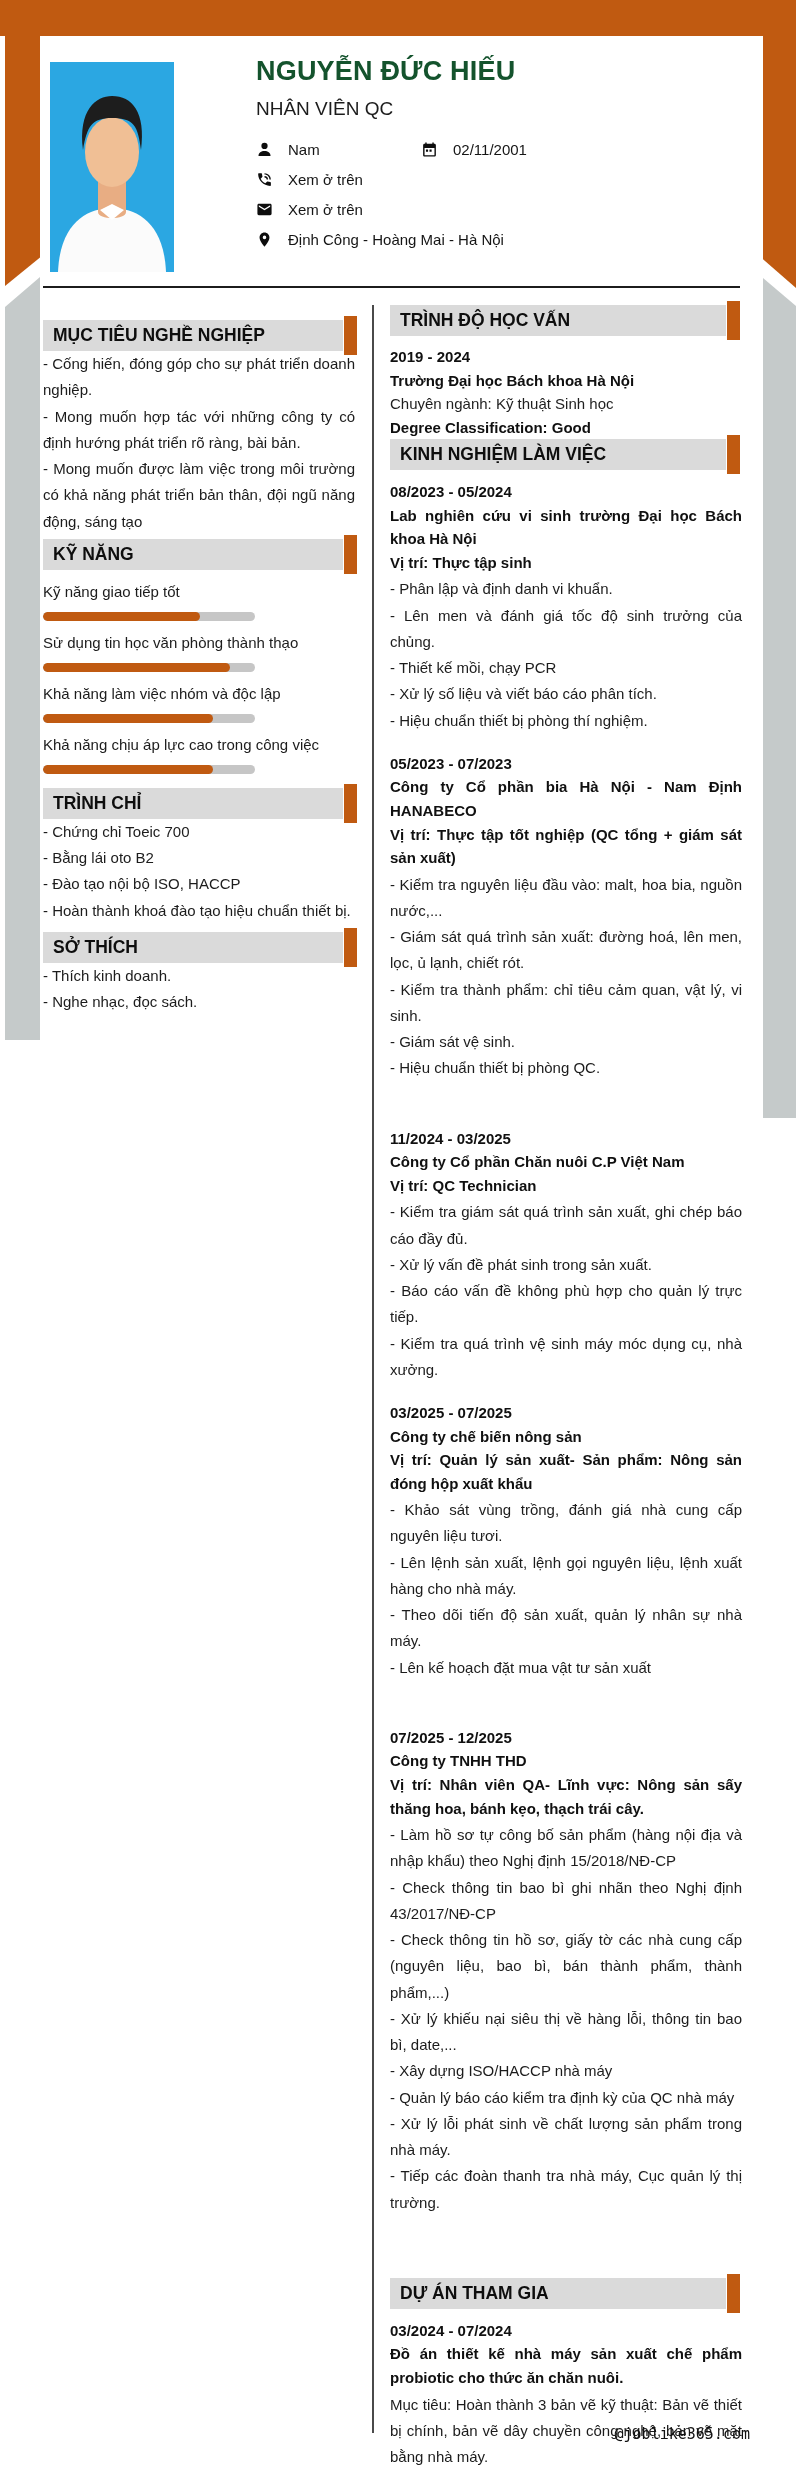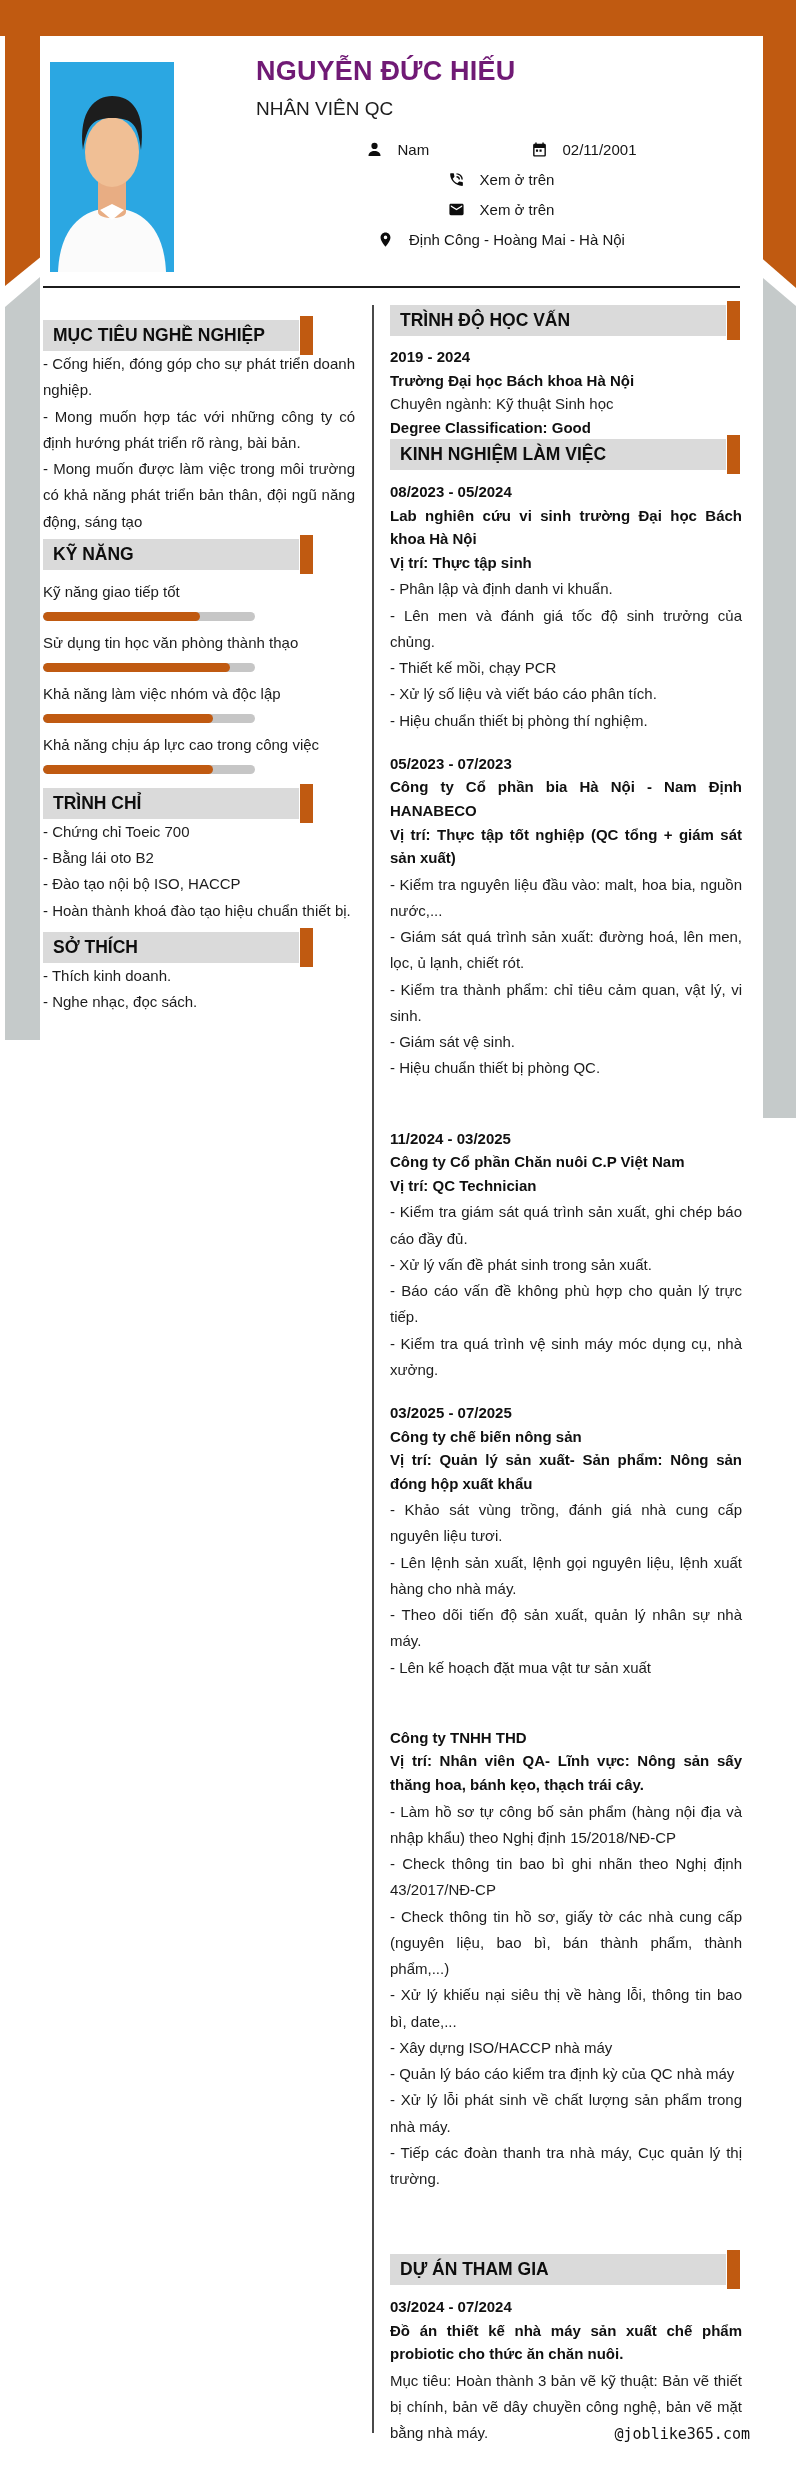--- a/index.html
+++ b/index.html
@@ -22,40 +22,40 @@
     clip-path:polygon(0 0,100% 0,100% 90%,0 100%);}
   .strip-left-gray{left:5px;top:277px;width:35px;height:763px;background:var(--strip-gray);
     clip-path:polygon(0 30px,100% 0,100% 100%,0 100%);}
   .strip-right-orange{right:0;top:0;width:33px;height:288px;background:var(--orange);
     clip-path:polygon(0 0,100% 0,100% 100%,0 90%);}
   .strip-right-gray{right:0;top:278px;width:33px;height:840px;background:var(--strip-gray);
     clip-path:polygon(0 0,100% 28px,100% 100%,0 100%);}
   
   .photo{position:absolute;left:50px;top:62px;width:124px;height:210px;overflow:hidden;}
   .head-text{position:absolute;left:256px;top:56px;width:490px;}
-  .name{font-size:27px;font-weight:bold;color:#701a75;letter-spacing:.2px;margin:0;}
+  .name{font-size:27px;font-weight:bold;color:#14532d;letter-spacing:.2px;margin:0;}
   .subtitle{font-size:19px;color:#1c1c1c;margin-top:11px;}
   .info{margin-top:21px;font-size:15px;color:#151515;}
-  .info-row{display:flex;align-items:center;margin-top:13px;justify-content:center;}
+  .info-row{display:flex;align-items:center;margin-top:13px;}
   .info-cell{display:flex;align-items:center;}
   .info-cell.w1{width:165px;}
   .info-icon{width:17px;height:17px;margin-right:15px;flex:none;}
   .info-icon svg{display:block;width:17px;height:17px;fill:#0d0d0d;}
   .head-rule{position:absolute;left:43px;top:286px;width:697px;height:2px;background:#1c1c1c;}
   
   .col-left{position:absolute;left:43px;top:305px;width:312px;}
   .col-right{position:absolutel;}
   .col-right{position:absolute;left:390px;top:305px;width:352px;}
   .v-divider{position:absolute;left:372px;top:305px;width:2px;height:2128px;background:#4a4a4a;}
   
   .sec-head{position:relative;background:var(--bar-gray);height:31px;display:flex;align-items:center;
     padding:0 10px;margin-top:0;}
   .sec-head .sec-title{font-size:17.5px;font-weight:bold;color:#0e0e0e;white-space:nowrap;}
   .sec-accent{position:absolute;right:-14px;top:-4px;width:13px;height:39px;background:var(--orange);}
-  .col-left .sec-head{width:256px;}
+  .col-left .sec-head{width:300px;}
   .col-right .sec-head{width:336px;}
   
   .li{font-size:15px;line-height:1.75;text-align:justify;color:#1c1c1c;}
   .pad-top-6{}
   .meta{font-size:15px;line-height:1.57;margin-top:9px;}
   .meta > div{text-align:justify;}
   .b{font-weight:bold;color:#101010;}
   
   .skill{margin-top:10px;}
   .skill-label{font-size:15px;line-height:1.6;color:#1c1c1c;}
@@ -292,20 +292,21 @@
     <div class="bullets">
         <div class="li">- Khảo sát vùng trồng, đánh giá nhà cung cấp nguyên liệu tươi.</div>
         <div class="li">- Lên lệnh sản xuất, lệnh gọi nguyên liệu, lệnh xuất hàng cho nhà máy.</div>
         <div class="li">- Theo dõi tiến độ sản xuất, quản lý nhân sự nhà máy.</div>
         <div class="li">- Lên kế hoạch đặt mua vật tư sản xuất</div>
       </div>
   </div>
 
   <div class="job gap-lg">
     <div class="meta">
+      <div class="b">07/2025 - 12/2025</div>
       <div class="b">Công ty TNHH THD</div>
       <div class="b">Vị trí: Nhân viên QA- Lĩnh vực: Nông sản sấy thăng hoa, bánh kẹo, thạch trái cây.</div>
     </div>
     <div class="bullets">
         <div class="li">- Làm hồ sơ tự công bố sản phẩm (hàng nội địa và nhập khẩu) theo Nghị định 15/2018/NĐ-CP</div>
         <div class="li">- Check thông tin bao bì ghi nhãn theo Nghị định 43/2017/NĐ-CP</div>
         <div class="li">- Check thông tin hồ sơ, giấy tờ các nhà cung cấp (nguyên liệu, bao bì, bán thành phẩm, thành phẩm,...)</div>
         <div class="li">- Xử lý khiếu nại siêu thị về hàng lỗi, thông tin bao bì, date,...</div>
         <div class="li">- Xây dựng ISO/HACCP nhà máy</div>
         <div class="li">- Quản lý báo cáo kiểm tra định kỳ của QC nhà máy</div>

